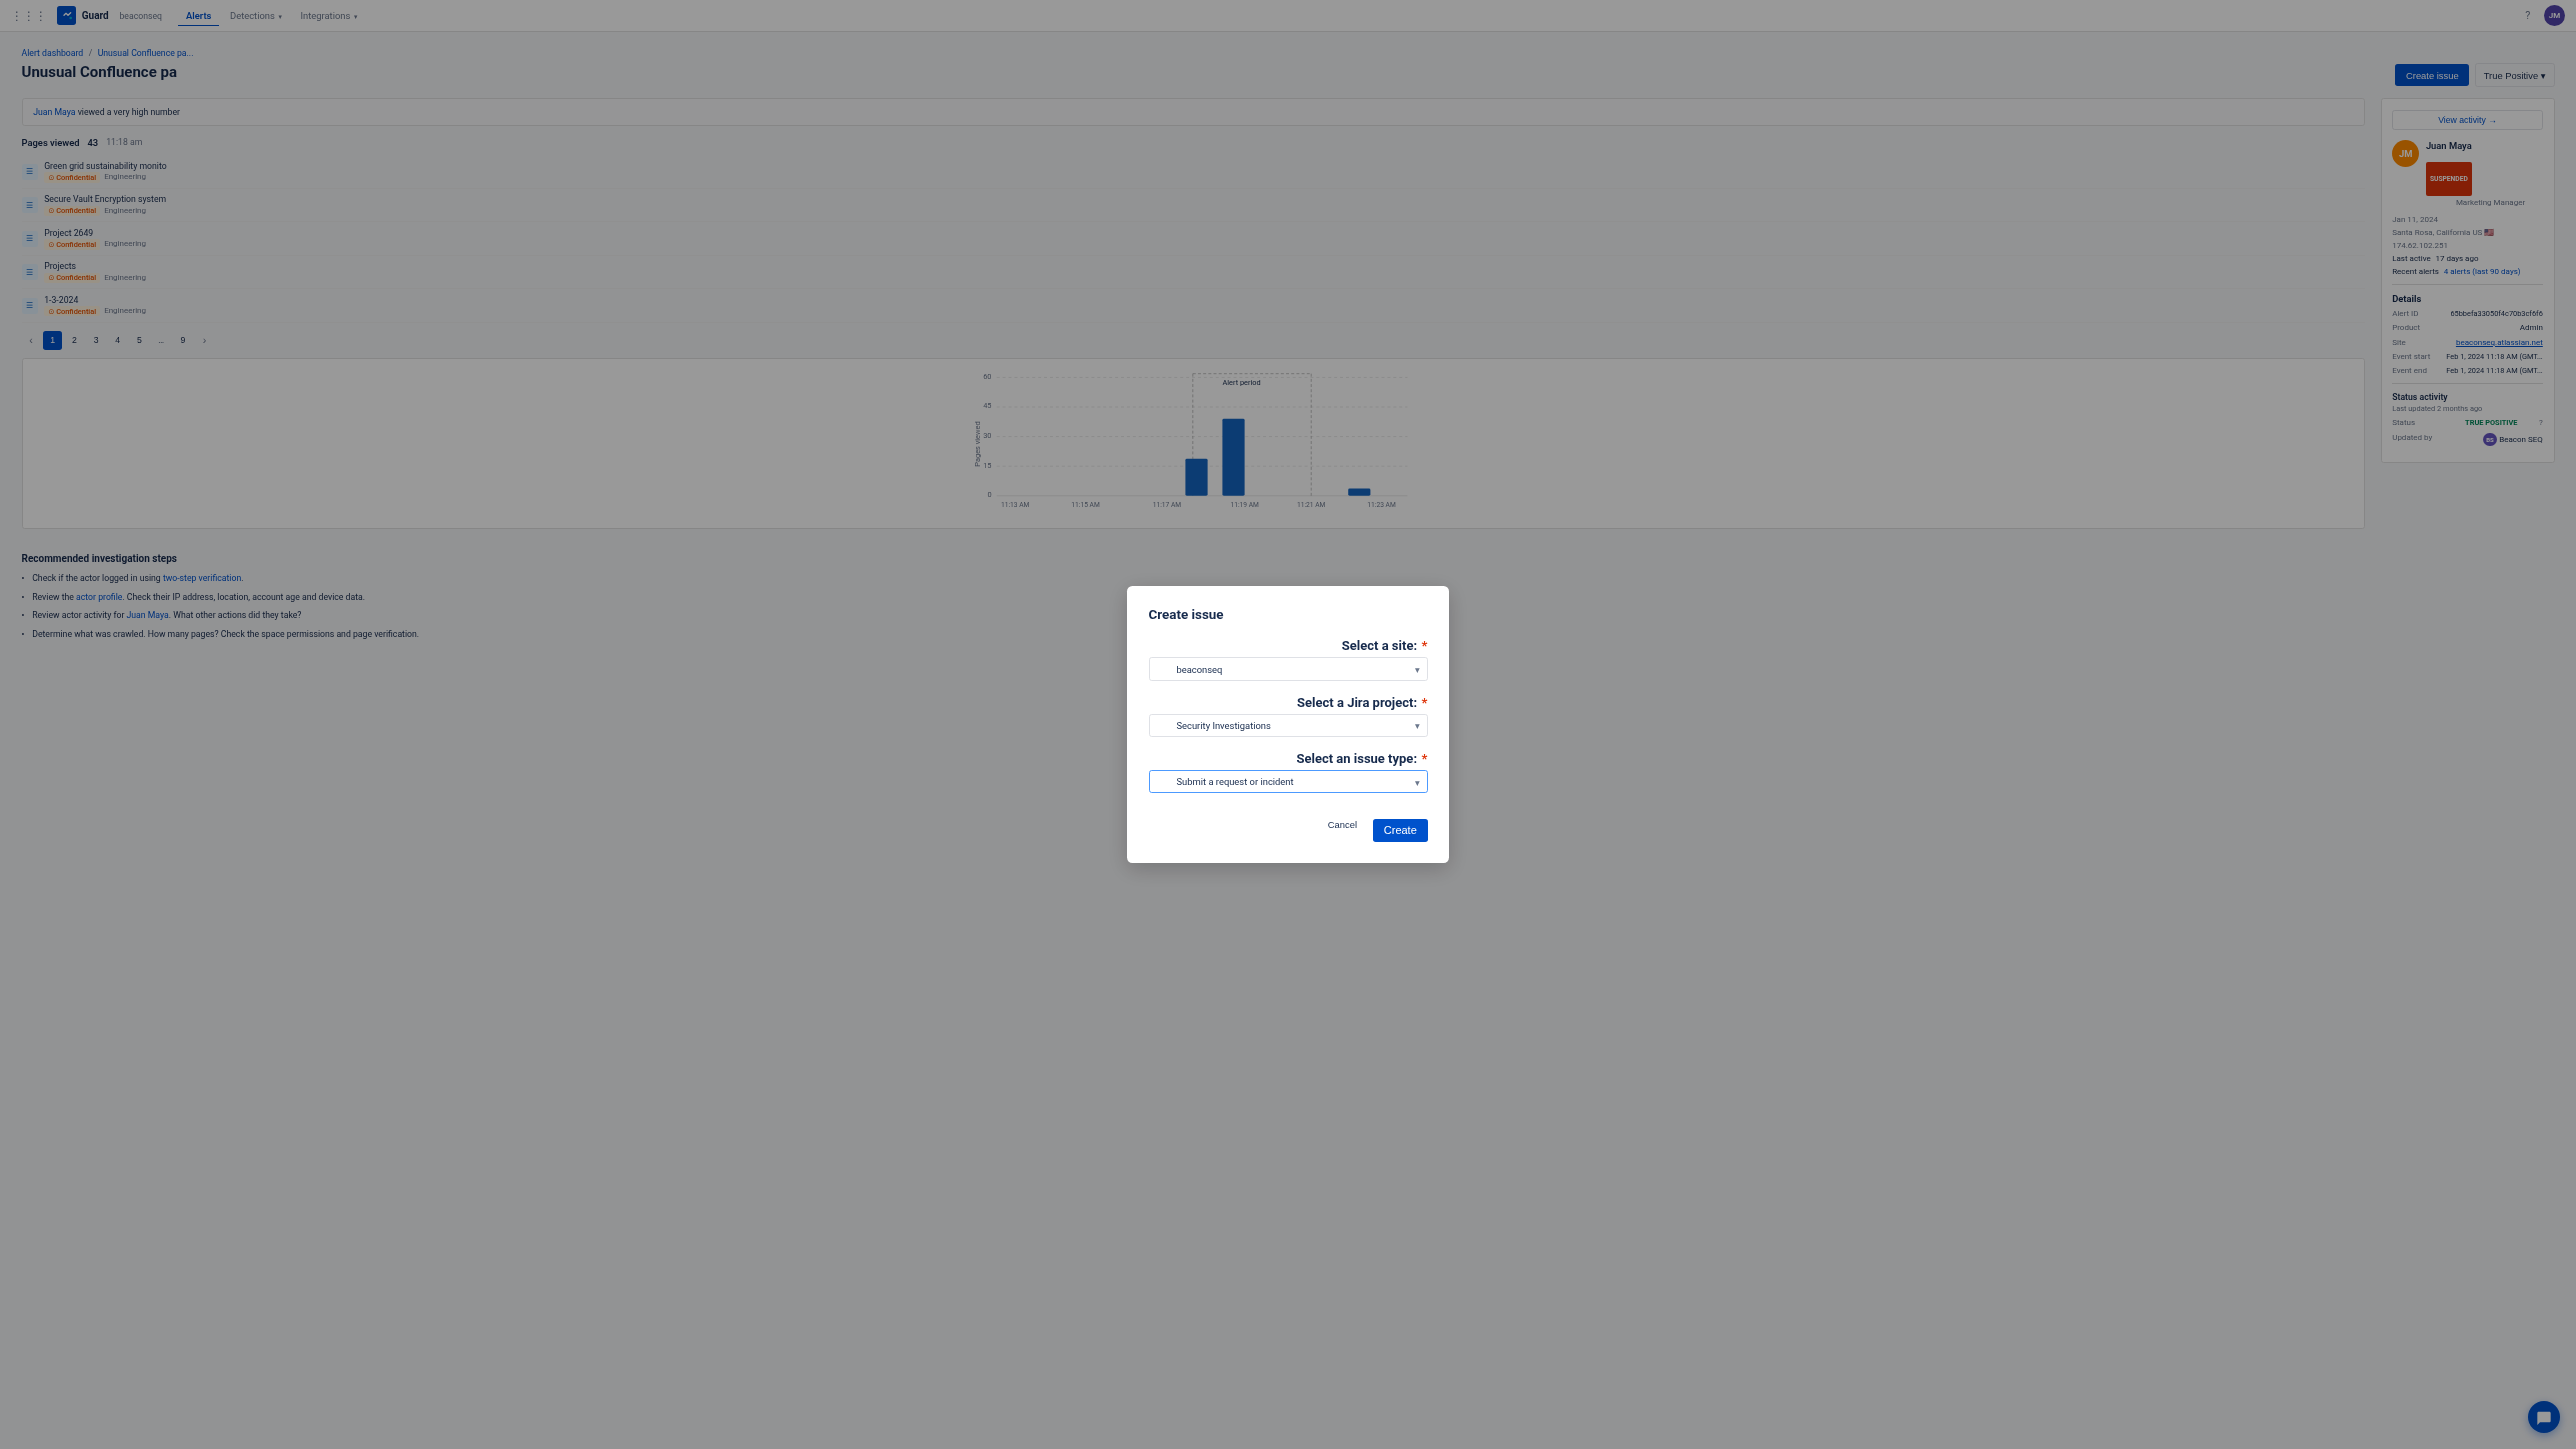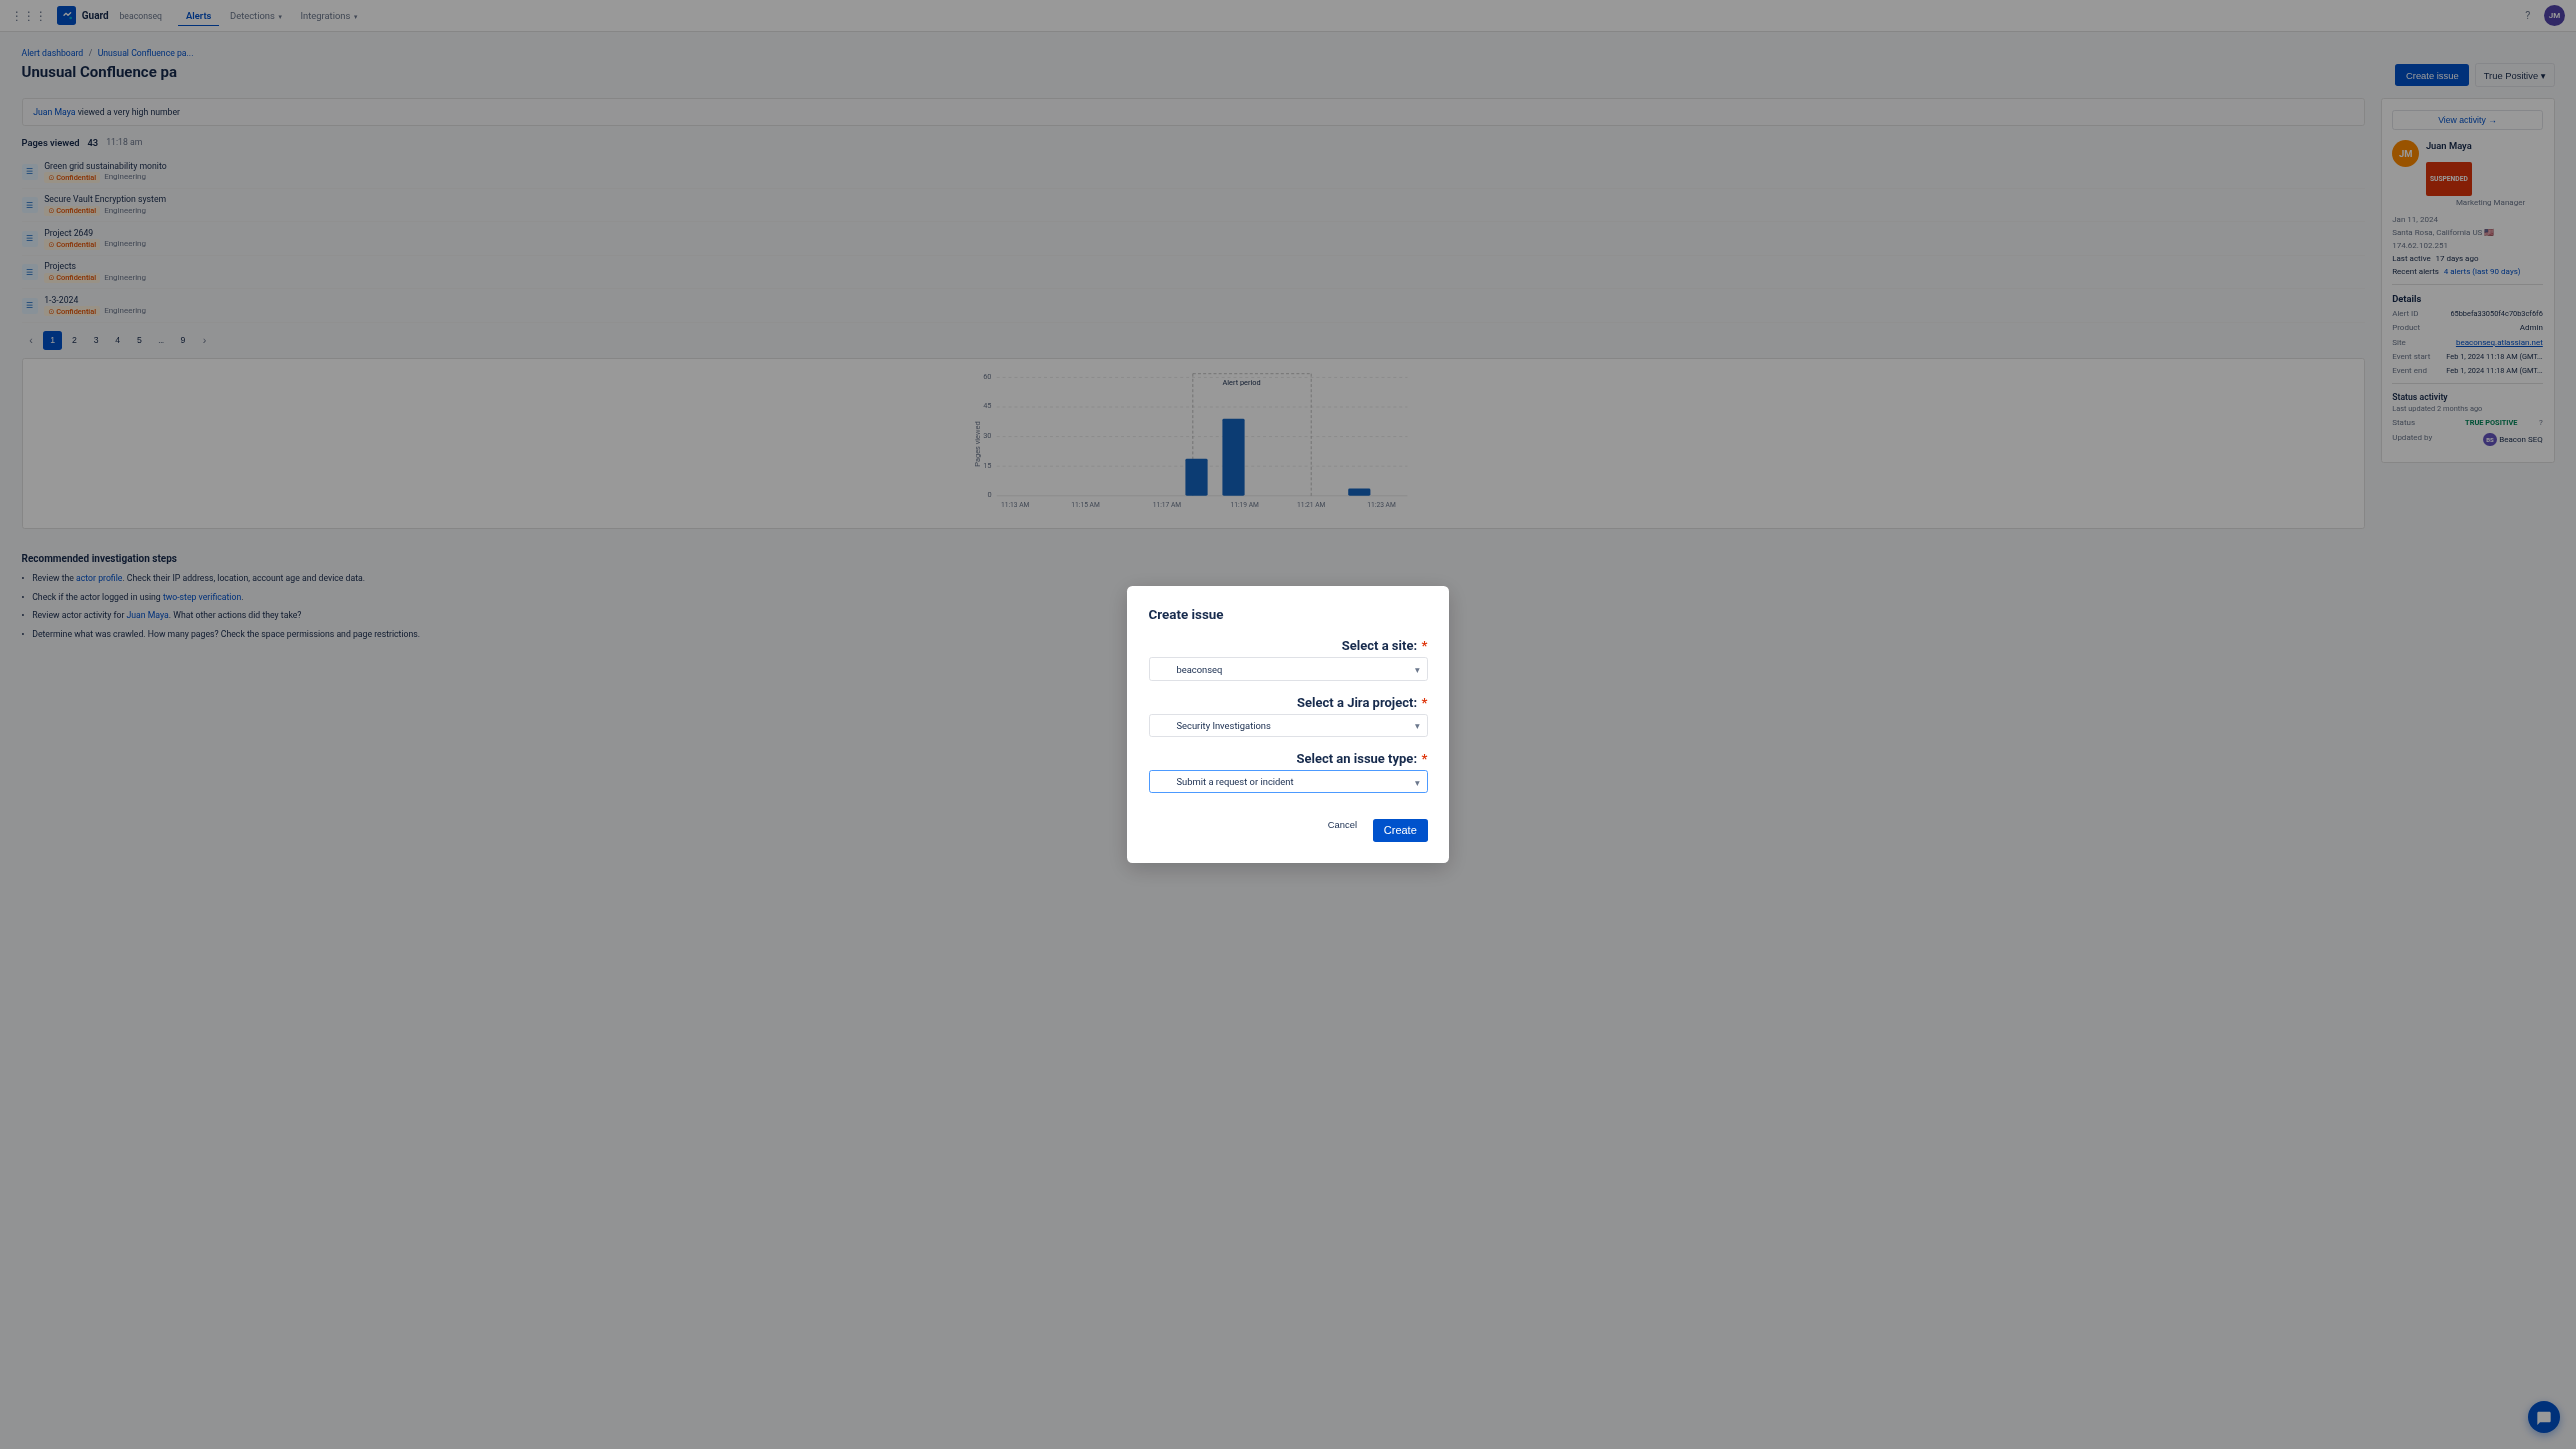--- a/index.html
+++ b/index.html
@@ -774,24 +774,24 @@
             <text x="370" y="185" font-size="9" fill="#6b778c" text-anchor="middle">11:19 AM</text>
             <text x="460" y="185" font-size="9" fill="#6b778c" text-anchor="middle">11:21 AM</text>
             <text x="555" y="185" font-size="9" fill="#6b778c" text-anchor="middle">11:23 AM</text>
           </svg>
         </div>
       </div>
 
       <div class="recommendations">
         <div class="rec-title">Recommended investigation steps</div>
         <ul class="rec-list">
+          <li>Check if the actor logged in using <a href="#">two-step verification</a>.</li>
           <li>Review the <a href="#">actor profile</a>. Check their IP address, location, account age and device data.</li>
-          <li>Check if the actor logged in using <a href="#">two-step verification</a>.</li>
           <li>Review actor activity for <a href="#">Juan Maya</a>. What other actions did they take?</li>
-          <li>Determine what was crawled. How many pages? Check the space permissions and page restrictions.</li>
+          <li>Determine what was crawled. How many pages? Check the space permissions and page verification.</li>
         </ul>
       </div>
     </div>
 
     <div class="right-panel">
       <div class="right-card">
 
         <button class="view-activity-btn">View activity →</button>
 
         <div class="user-info">

